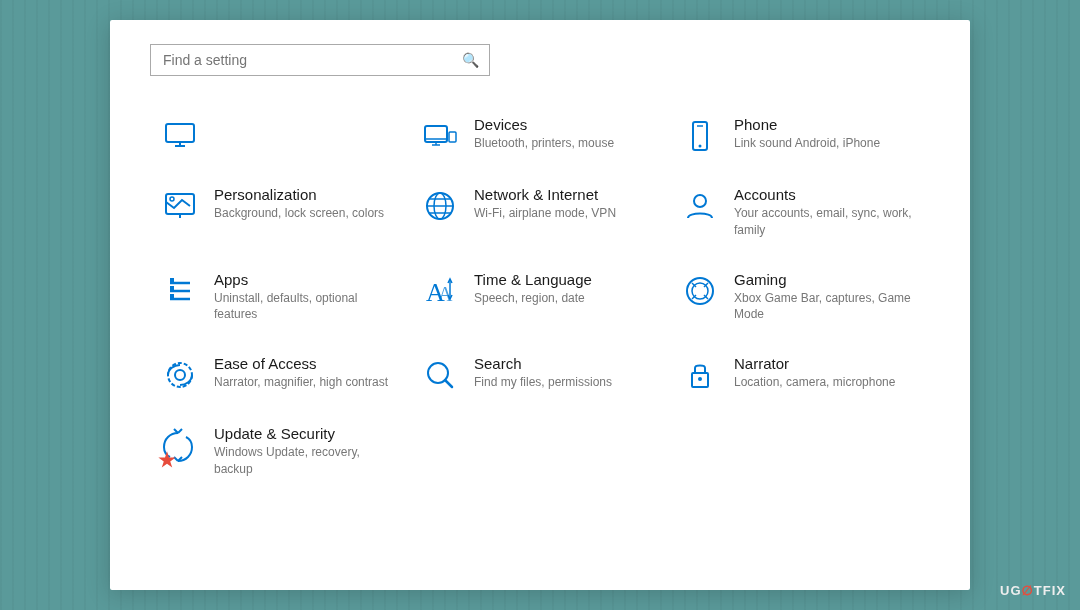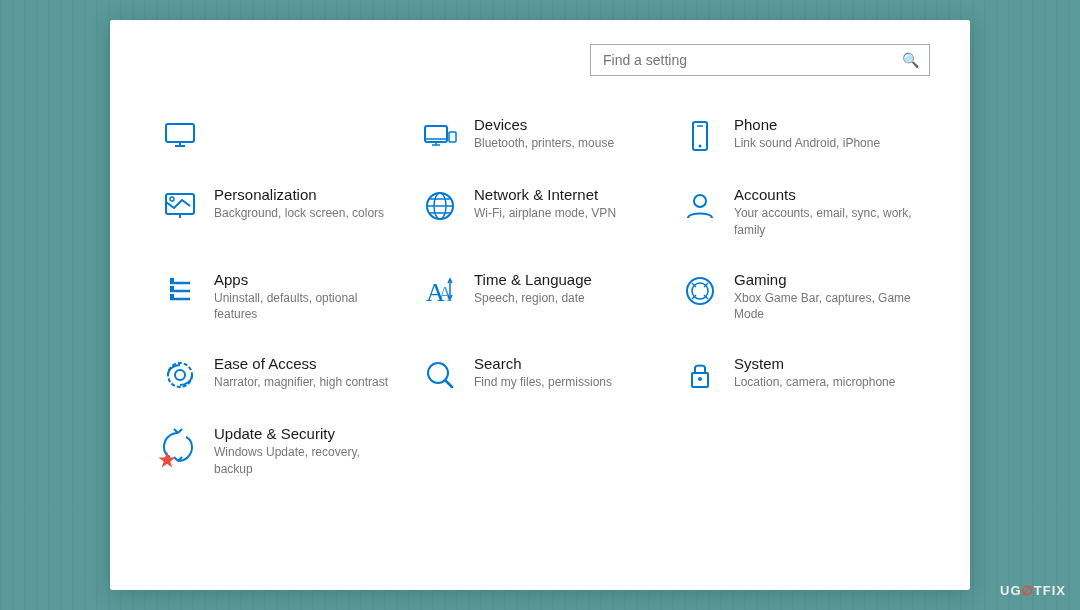--- a/index.html
+++ b/index.html
@@ -18,21 +18,21 @@
       font-family: 'Segoe UI', sans-serif;
       overflow: hidden;
     }
     .settings-window {
       background: #fff;
       width: 860px;
       height: 570px;
       border-radius: 2px;
       display: flex;
       flex-direction: column;
-      align-items: flex-end;
+      align-items: flex-start;
       padding: 24px 40px 20px 40px;
       box-shadow: 0 4px 24px rgba(0,0,0,0.18);
       overflow-y: auto;
     }
     .search-bar-container {
       width: 340px;
       margin-bottom: 24px;
       position: relative;
     }
     .search-bar {
@@ -265,21 +265,21 @@
       </div>
       <div class="settings-item">
         <div class="item-icon">
           <svg width="36" height="36" viewBox="0 0 36 36" fill="none" xmlns="http://www.w3.org/2000/svg">
       <rect x="10" y="16" width="16" height="14" rx="1" stroke="#0078d4" stroke-width="2" fill="none"></rect>
       <path d="M13 16 L13 11 C13 7.7 23 7.7 23 11 L23 16" stroke="#0078d4" stroke-width="2" fill="none"></path>
       <circle cx="18" cy="22" r="2" fill="#0078d4"></circle>
     </svg>
         </div>
         <div class="item-text">
-          <span class="item-title">System</span>
+          <span class="item-title">Narrator</span>
           <span class="item-desc">Location, camera, microphone</span>
         </div>
       </div>
       <div class="settings-item">
         <div class="item-icon">
           <div style="position:relative;width:40px;height:40px;">
       <svg width="36" height="36" viewBox="0 0 36 36" fill="none" xmlns="http://www.w3.org/2000/svg">
       <path d="M18 6 C10 6 4 12 4 20 C4 24 6 28 10 30" stroke="#0078d4" stroke-width="2" fill="none"></path>
       <path d="M18 6 L14 2 M18 6 L22 2" stroke="#0078d4" stroke-width="2" fill="none"></path>
       <path d="M18 34 C26 34 32 28 32 20 C32 16 30 12 26 10" stroke="#0078d4" stroke-width="2" fill="none"></path>

